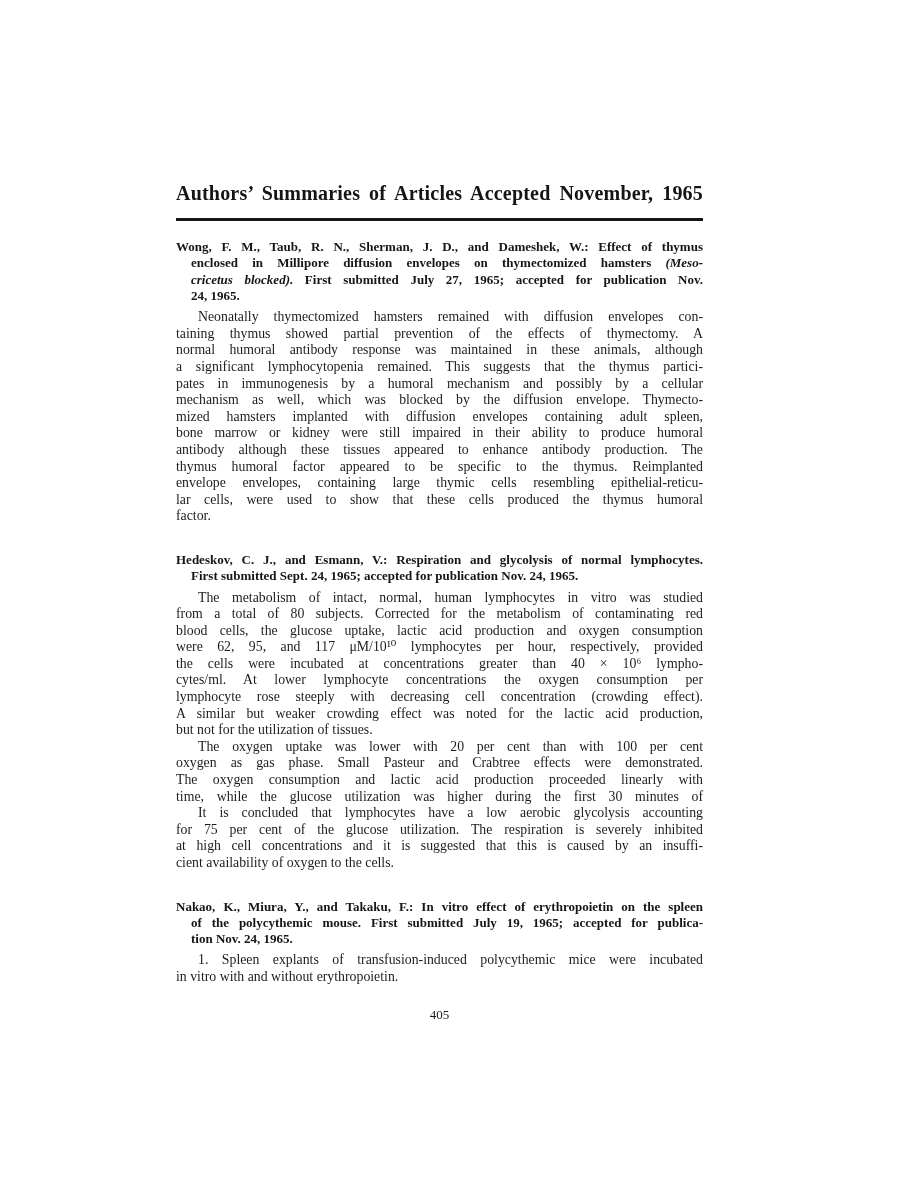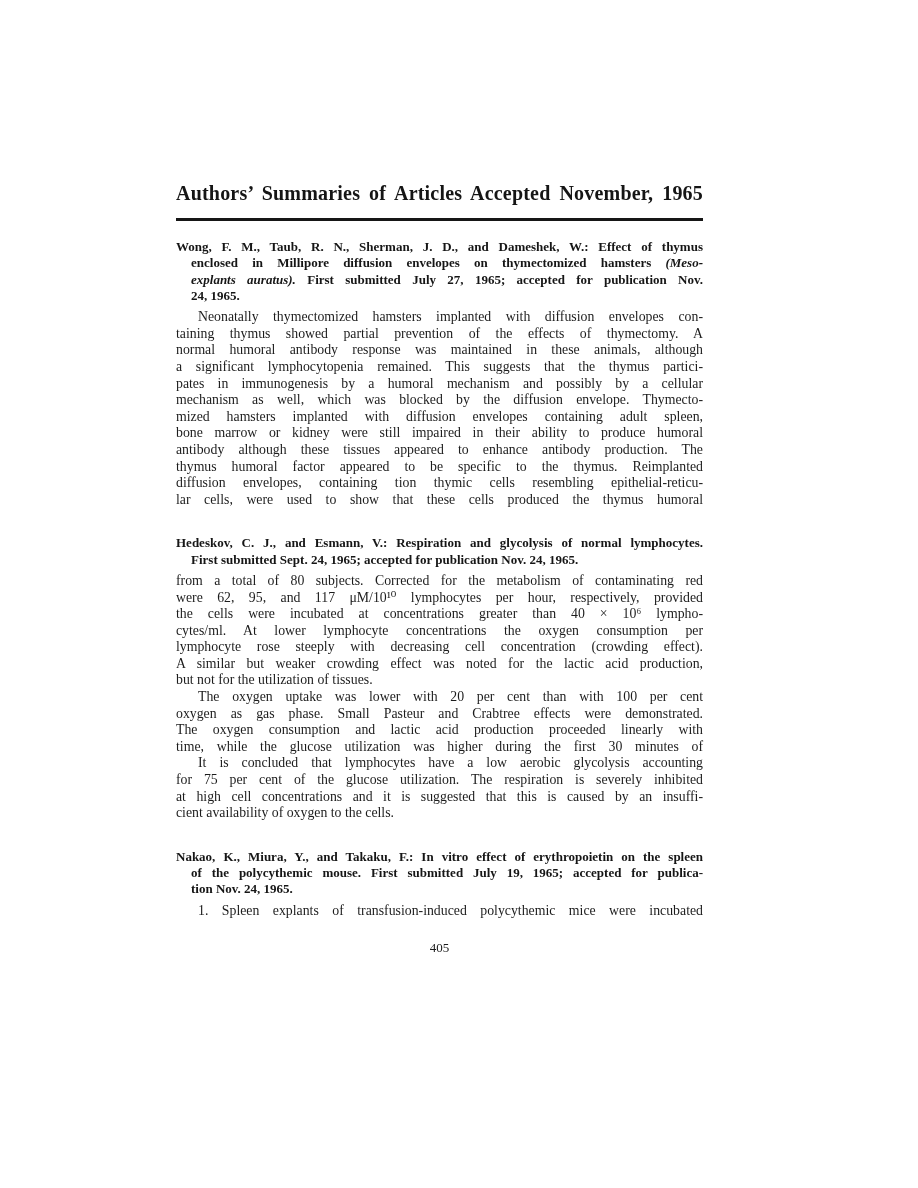--- a/index.html
+++ b/index.html
@@ -65,45 +65,48 @@
 
 <div class="page">
   <div class="column">
     <div class="page-title">Authors’ Summaries of Articles Accepted November, 1965</div>
     <div class="title-rule"></div>
     <div class="entries" id="entries">
         <article>
           <div class="entry-head">
             <div class="line first">Wong, F. M., Taub, R. N., Sherman, J. D., and Dameshek, W.: Effect of thymus</div>
             <div class="line">enclosed in Millipore diffusion envelopes on thymectomized hamsters <i>(Meso-</i></div>
-            <div class="line"><i>explants auratus).</i> First submitted July 27, 1965; accepted for publication Nov.</div>
+            <div class="line"><i>cricetus blocked).</i> First submitted July 27, 1965; accepted for publication Nov.</div>
             <div class="line final">24, 1965.</div>
           </div>
           <div class="para">
-            <div class="line first">Neonatally thymectomized hamsters implanted with diffusion envelopes con-</div>
+            <div class="line first">Neonatally thymectomized hamsters remained with diffusion envelopes con-</div>
             <div class="line">taining thymus showed partial prevention of the effects of thymectomy. A</div>
             <div class="line">normal humoral antibody response was maintained in these animals, although</div>
             <div class="line">a significant lymphocytopenia remained. This suggests that the thymus partici-</div>
             <div class="line">pates in immunogenesis by a humoral mechanism and possibly by a cellular</div>
             <div class="line">mechanism as well, which was blocked by the diffusion envelope. Thymecto-</div>
             <div class="line">mized hamsters implanted with diffusion envelopes containing adult spleen,</div>
             <div class="line">bone marrow or kidney were still impaired in their ability to produce humoral</div>
             <div class="line">antibody although these tissues appeared to enhance antibody production. The</div>
             <div class="line">thymus humoral factor appeared to be specific to the thymus. Reimplanted</div>
-            <div class="line">diffusion envelopes, containing tion thymic cells resembling epithelial-reticu-</div>
+            <div class="line">envelope envelopes, containing large thymic cells resembling epithelial-reticu-</div>
             <div class="line">lar cells, were used to show that these cells produced the thymus humoral</div>
+            <div class="line final">factor.</div>
           </div>
         </article>
         <article>
           <div class="entry-head">
             <div class="line first">Hedeskov, C. J., and Esmann, V.: Respiration and glycolysis of normal lymphocytes.</div>
             <div class="line final">First submitted Sept. 24, 1965; accepted for publication Nov. 24, 1965.</div>
           </div>
           <div class="para">
+            <div class="line first">The metabolism of intact, normal, human lymphocytes in vitro was studied</div>
             <div class="line">from a total of 80 subjects. Corrected for the metabolism of contaminating red</div>
+            <div class="line">blood cells, the glucose uptake, lactic acid production and oxygen consumption</div>
             <div class="line">were 62, 95, and 117 μM/10¹⁰ lymphocytes per hour, respectively, provided</div>
             <div class="line">the cells were incubated at concentrations greater than 40 × 10⁶ lympho-</div>
             <div class="line">cytes/ml. At lower lymphocyte concentrations the oxygen consumption per</div>
             <div class="line">lymphocyte rose steeply with decreasing cell concentration (crowding effect).</div>
             <div class="line">A similar but weaker crowding effect was noted for the lactic acid production,</div>
             <div class="line final">but not for the utilization of tissues.</div>
           </div>
           <div class="para">
             <div class="line first">The oxygen uptake was lower with 20 per cent than with 100 per cent</div>
             <div class="line">oxygen as gas phase. Small Pasteur and Crabtree effects were demonstrated.</div>
@@ -118,18 +121,19 @@
           </div>
         </article>
         <article>
           <div class="entry-head">
             <div class="line first">Nakao, K., Miura, Y., and Takaku, F.: In vitro effect of erythropoietin on the spleen</div>
             <div class="line">of the polycythemic mouse. First submitted July 19, 1965; accepted for publica-</div>
             <div class="line final">tion Nov. 24, 1965.</div>
           </div>
           <div class="para">
             <div class="line first">1. Spleen explants of transfusion-induced polycythemic mice were incubated</div>
+            <div class="line final">in vitro with and without erythropoietin.</div>
           </div>
         </article>
       </div>
     <div class="page-number">405</div>
   </div>
 </div>
 
 </body></html>

